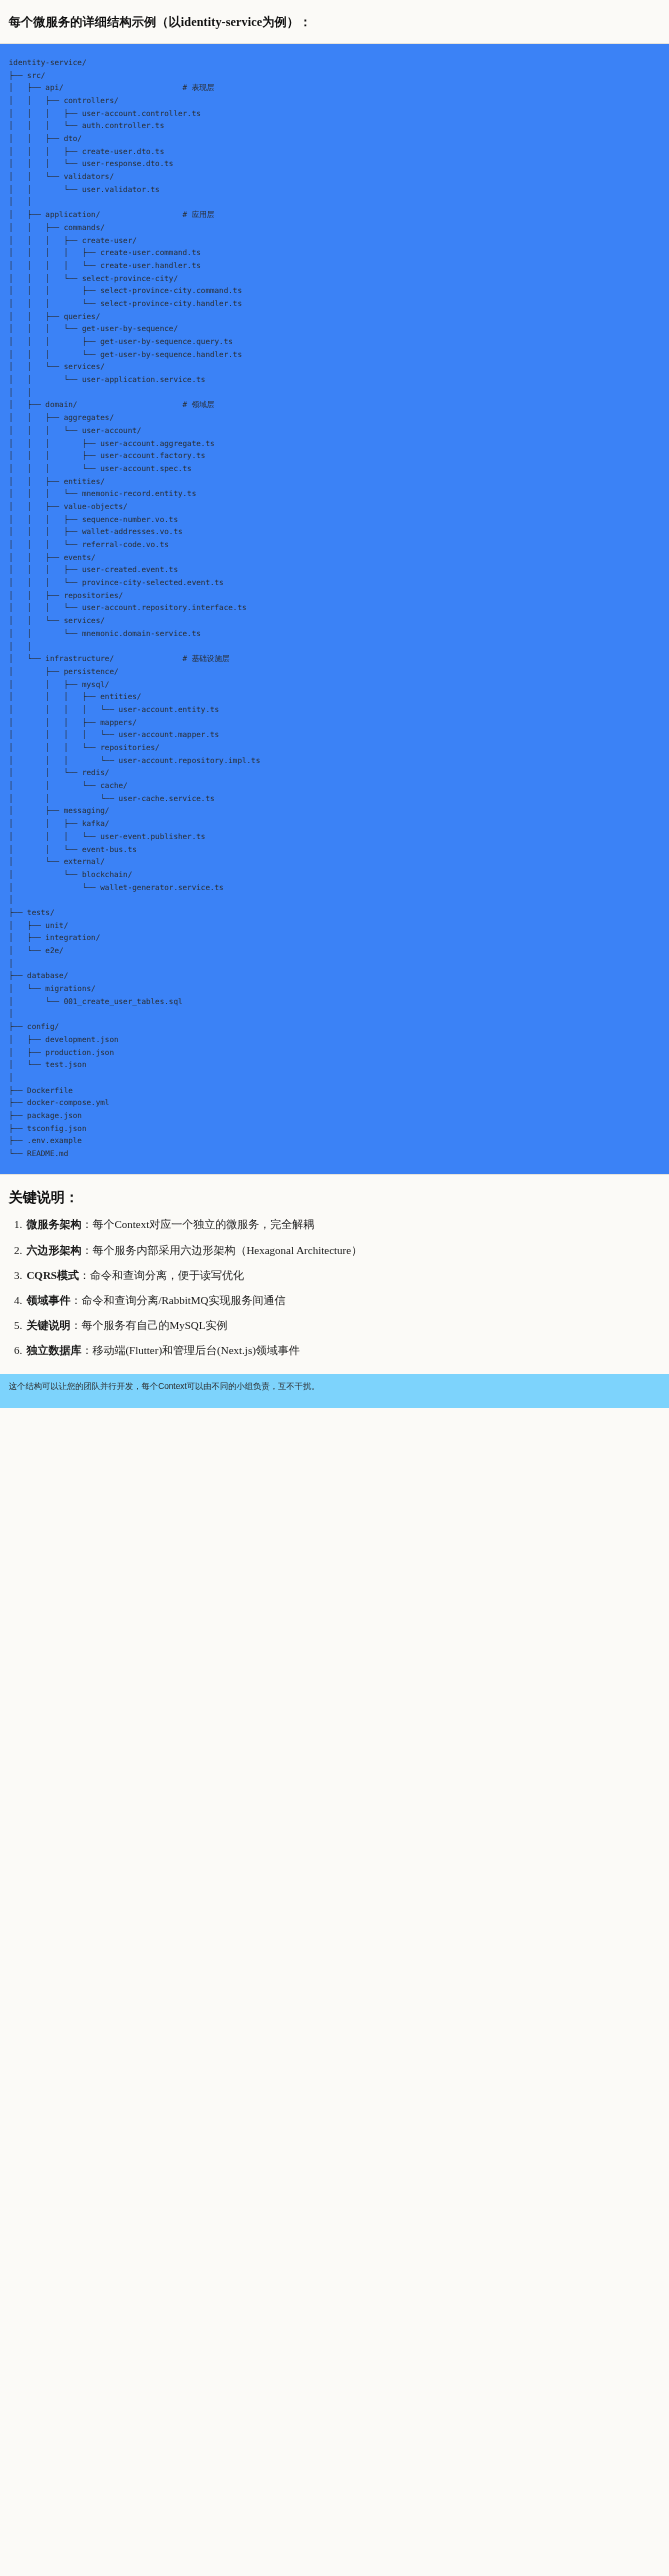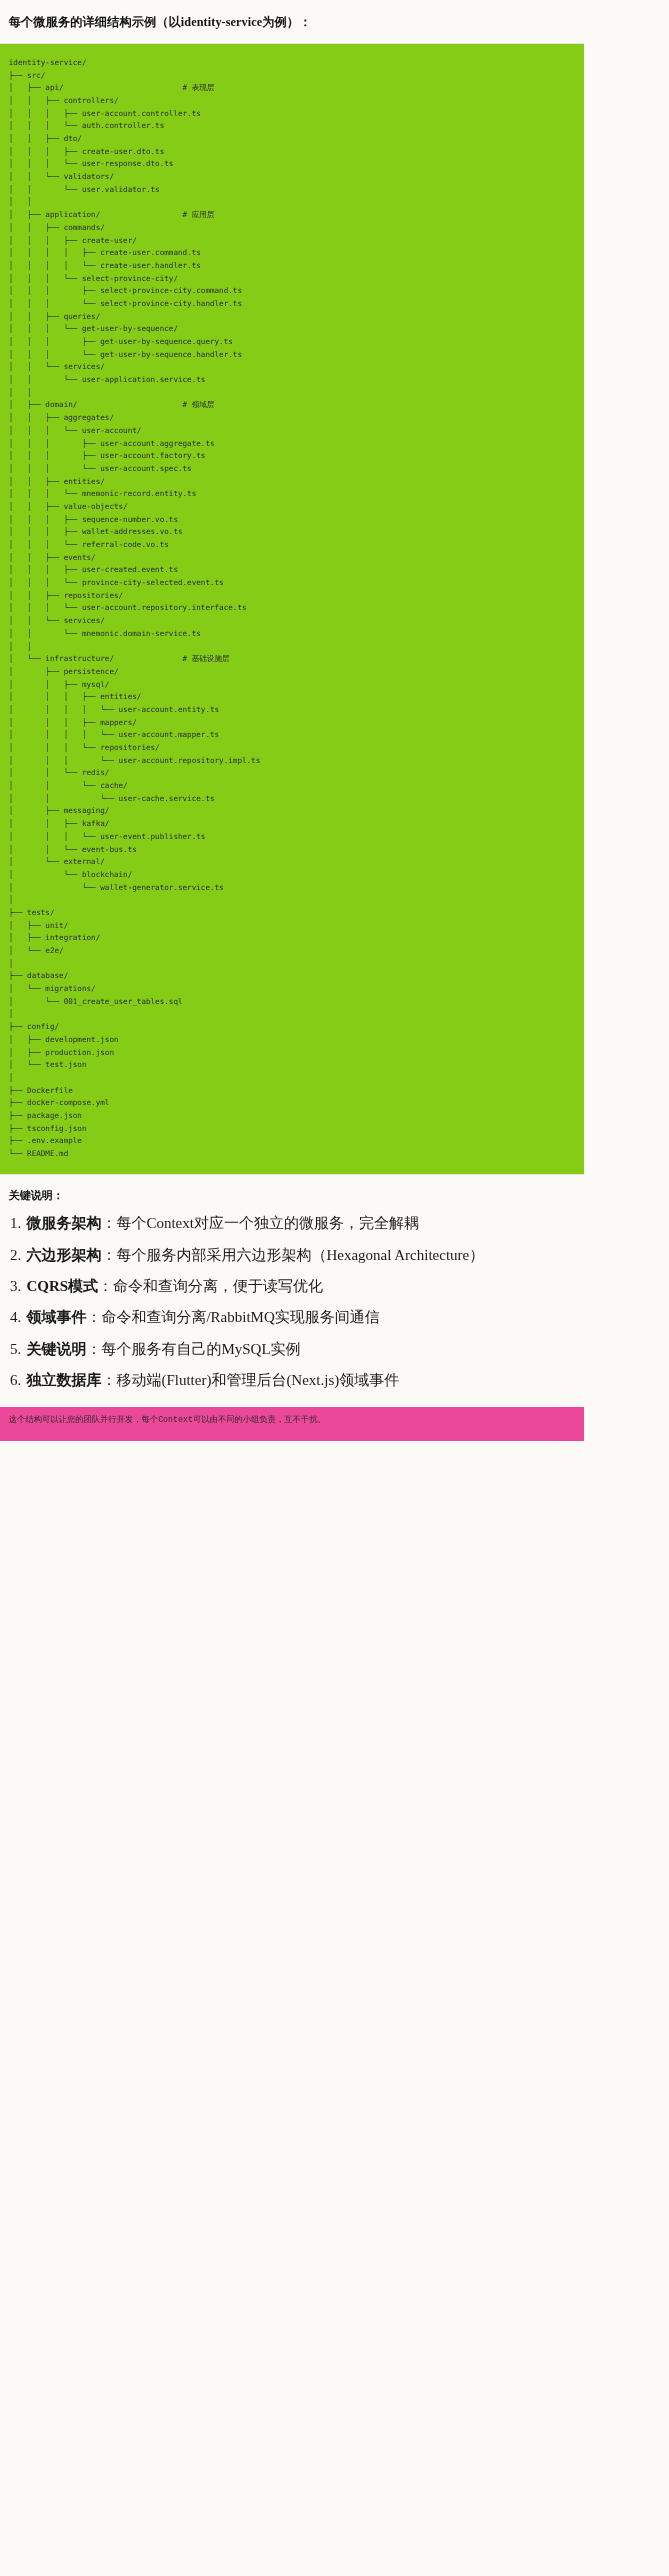--- a/index.html
+++ b/index.html
@@ -7,21 +7,21 @@
     padding: 0;
     background: #fbfaf7;
   }
   body {
     width: 669px;
     font-family: "Liberation Sans", "DejaVu Sans", sans-serif;
     color: #1b1b1b;
     -webkit-font-smoothing: antialiased;
   }
   .page {
-    width: 584px;
+    width: 669px;
     box-sizing: border-box;
     background: #fbfaf7;
   }
 
   
   .header-block {
     padding: 13.8px 8.8px 12.5px 8.8px;
     border-bottom: 0.6px solid #e6e3dc;
     background: #fbfaf7;
   }
@@ -32,21 +32,21 @@
     line-height: 1.4;
     letter-spacing: 0.1px;
     color: #111111;
     margin: 0;
   }
 
   
   .tree-block {
     padding: 12.5px 8.8px 13.8px 8.8px;
     border-bottom: 0.6px solid #e6e3dc;
-    background: #84cc16;
+    background: #3b82f6;
   }
   .tree {
     font-family: "DejaVu Sans Mono", "Liberation Mono", monospace;
     font-size: 7.6px;
     line-height: 12.7px;
     color: #2a2d31;
     white-space: pre;
     margin: 0;
     letter-spacing: 0px;
     tab-size: 4;
@@ -58,49 +58,49 @@
   }
 
   
   .notes-block {
     padding: 12.5px 8.8px 6.3px 8.8px;
     background: #fbfaf7;
   }
   .notes-title {
     font-family: "Liberation Serif", "DejaVu Serif", serif;
     font-weight: bold;
-    font-size: 11px;
+    font-size: 14px;
     color: #111111;
     margin: 0 0 8.8px 0;
     line-height: 1.4;
   }
   ol.notes {
     margin: 0;
     padding: 0 0 0 16.3px;
     list-style: decimal;
   }
   ol.notes > li {
     font-family: "Liberation Serif", "DejaVu Serif", serif;
-    font-size: 15px;
+    font-size: 11px;
     line-height: 1.55;
     color: #1b1b1b;
     margin-bottom: 8.1px;
     padding-left: 1.3px;
   }
   ol.notes > li .k {
     font-weight: bold;
   }
   .footer-note {
-    font-family: Liberation Mono, monospace;
+    font-family: Liberation Sans, sans-serif;
     font-size: 8.3px;
     line-height: 1.6;
     color: #2b2b2b;
     padding: 6.3px 8.8px 15px 8.8px;
     margin: 0;
-    background: #ec4899;
+    background: #7dd3fc;
   }
 </style>
 </head>
 <body>
 
 <div class="page">
 
   <div class="header-block">
     <h2 class="header-title">每个微服务的详细结构示例（以identity-service为例）：</h2>
   </div>

